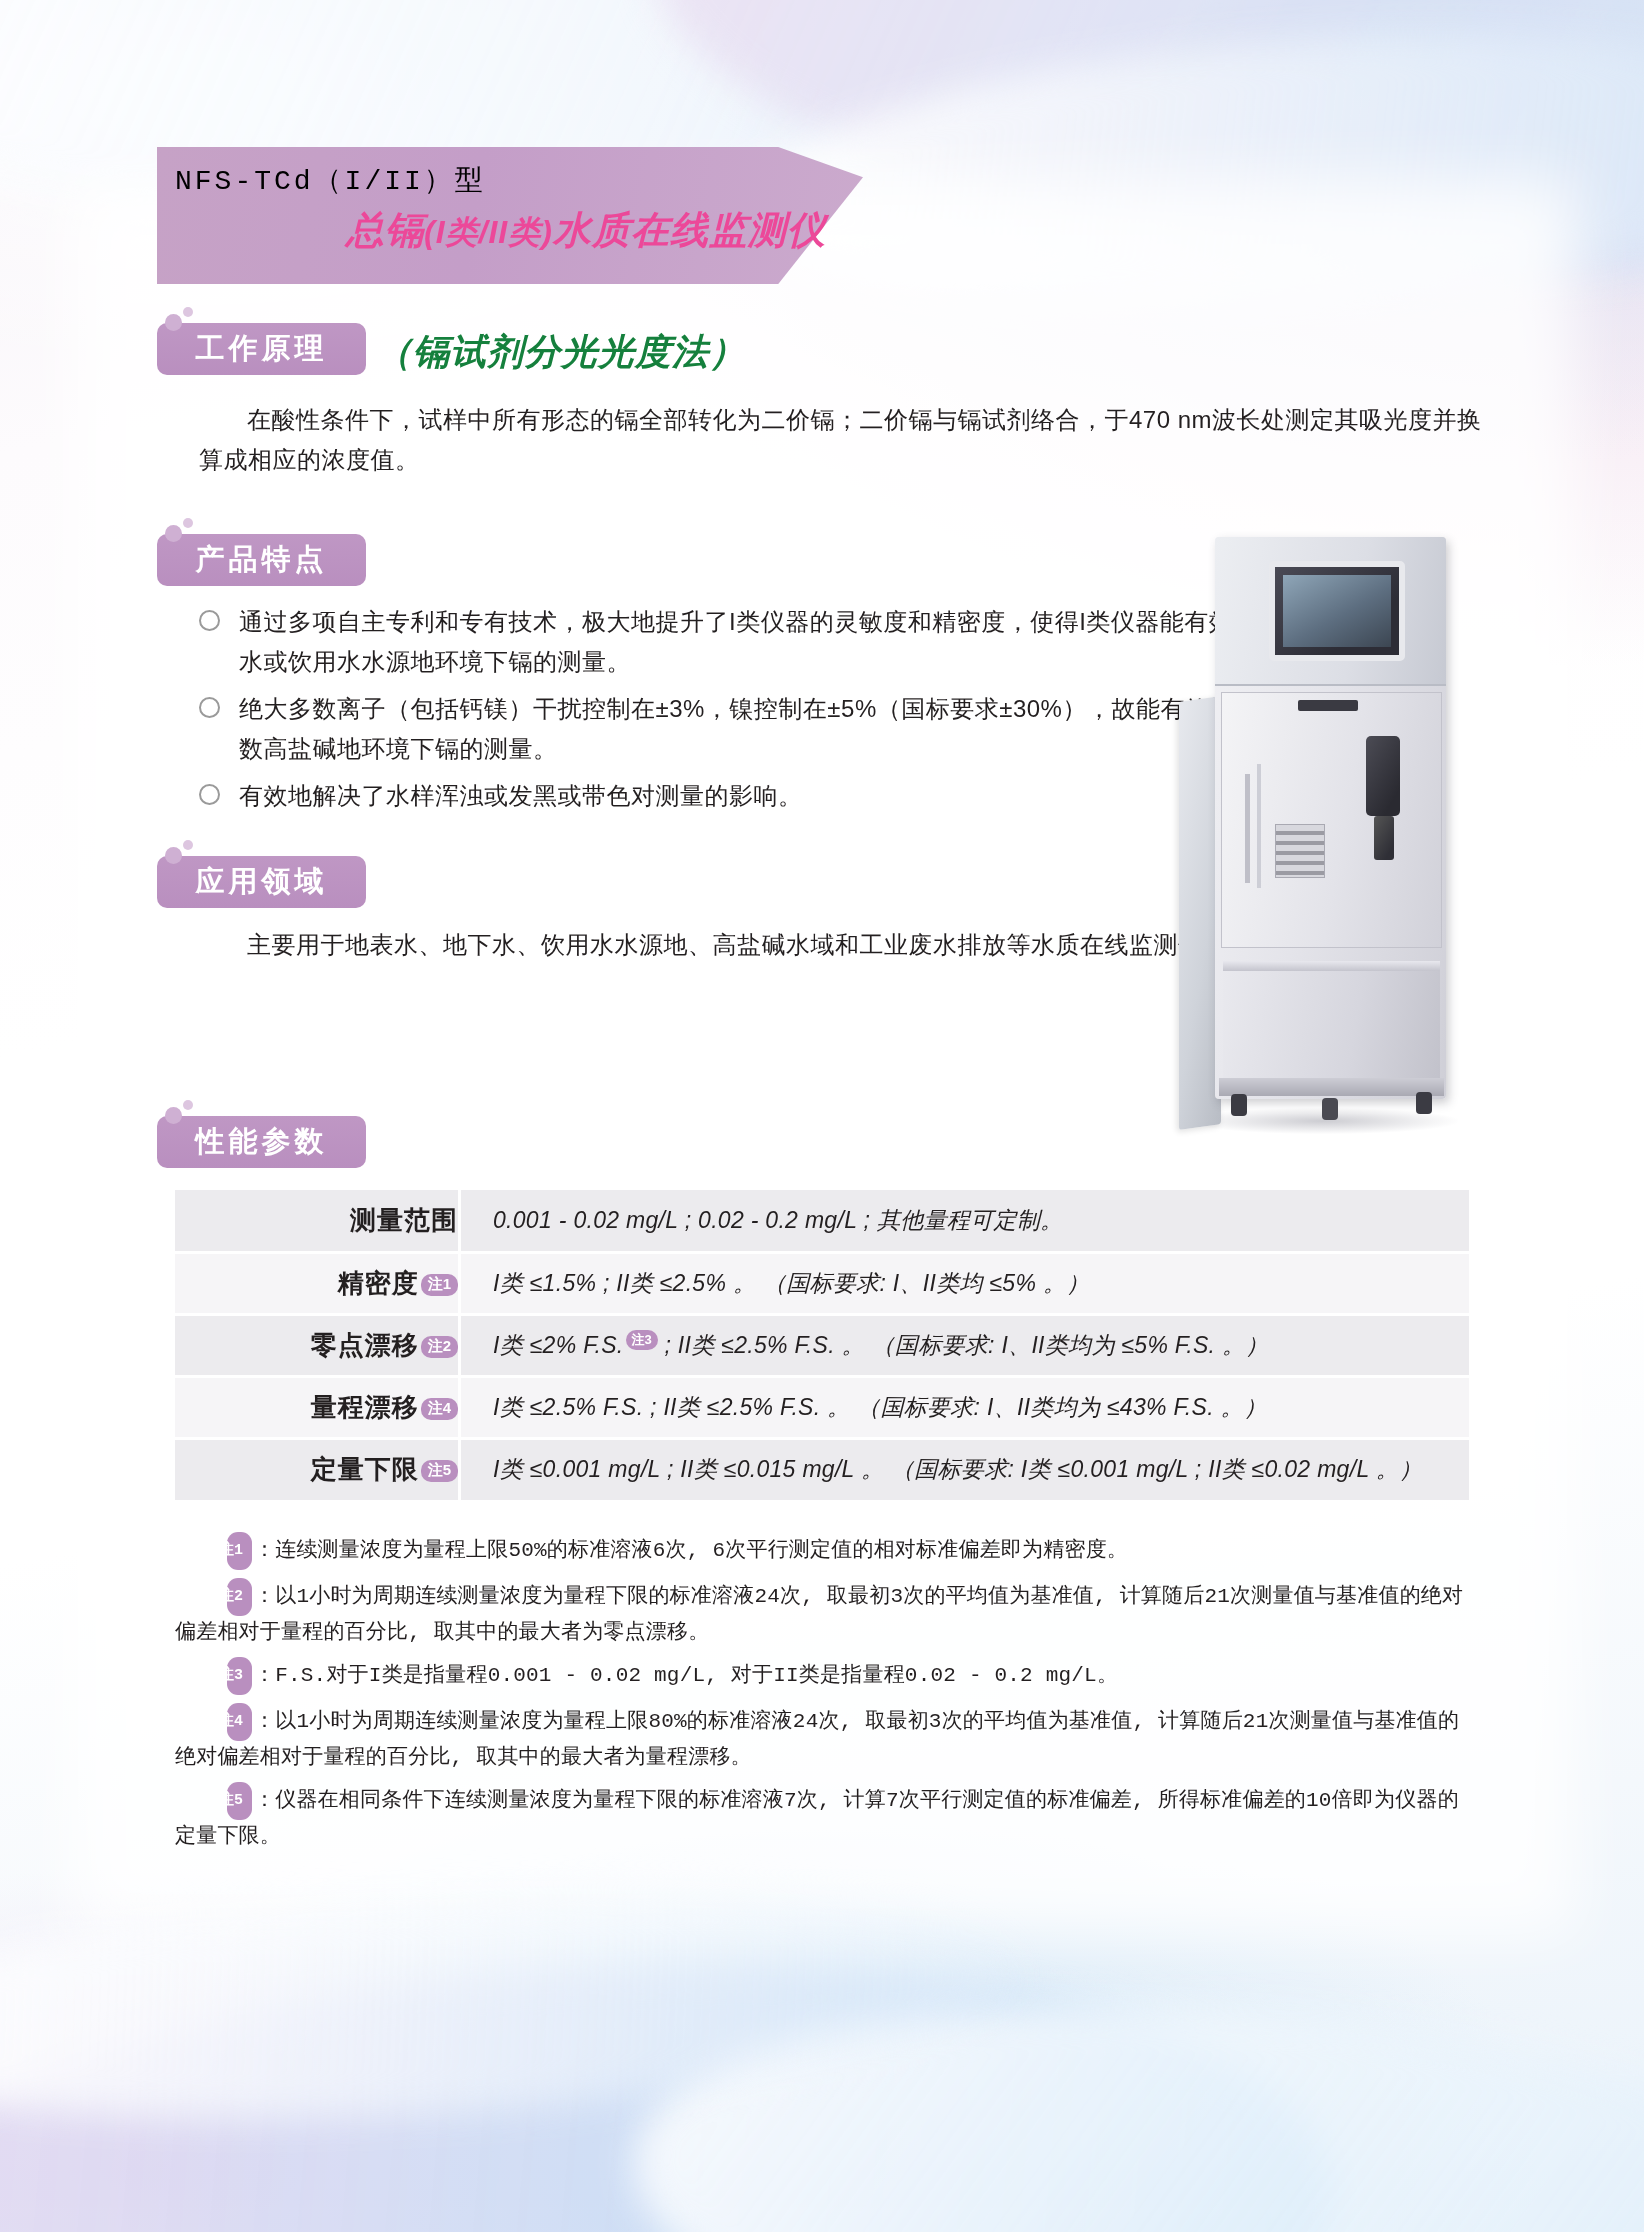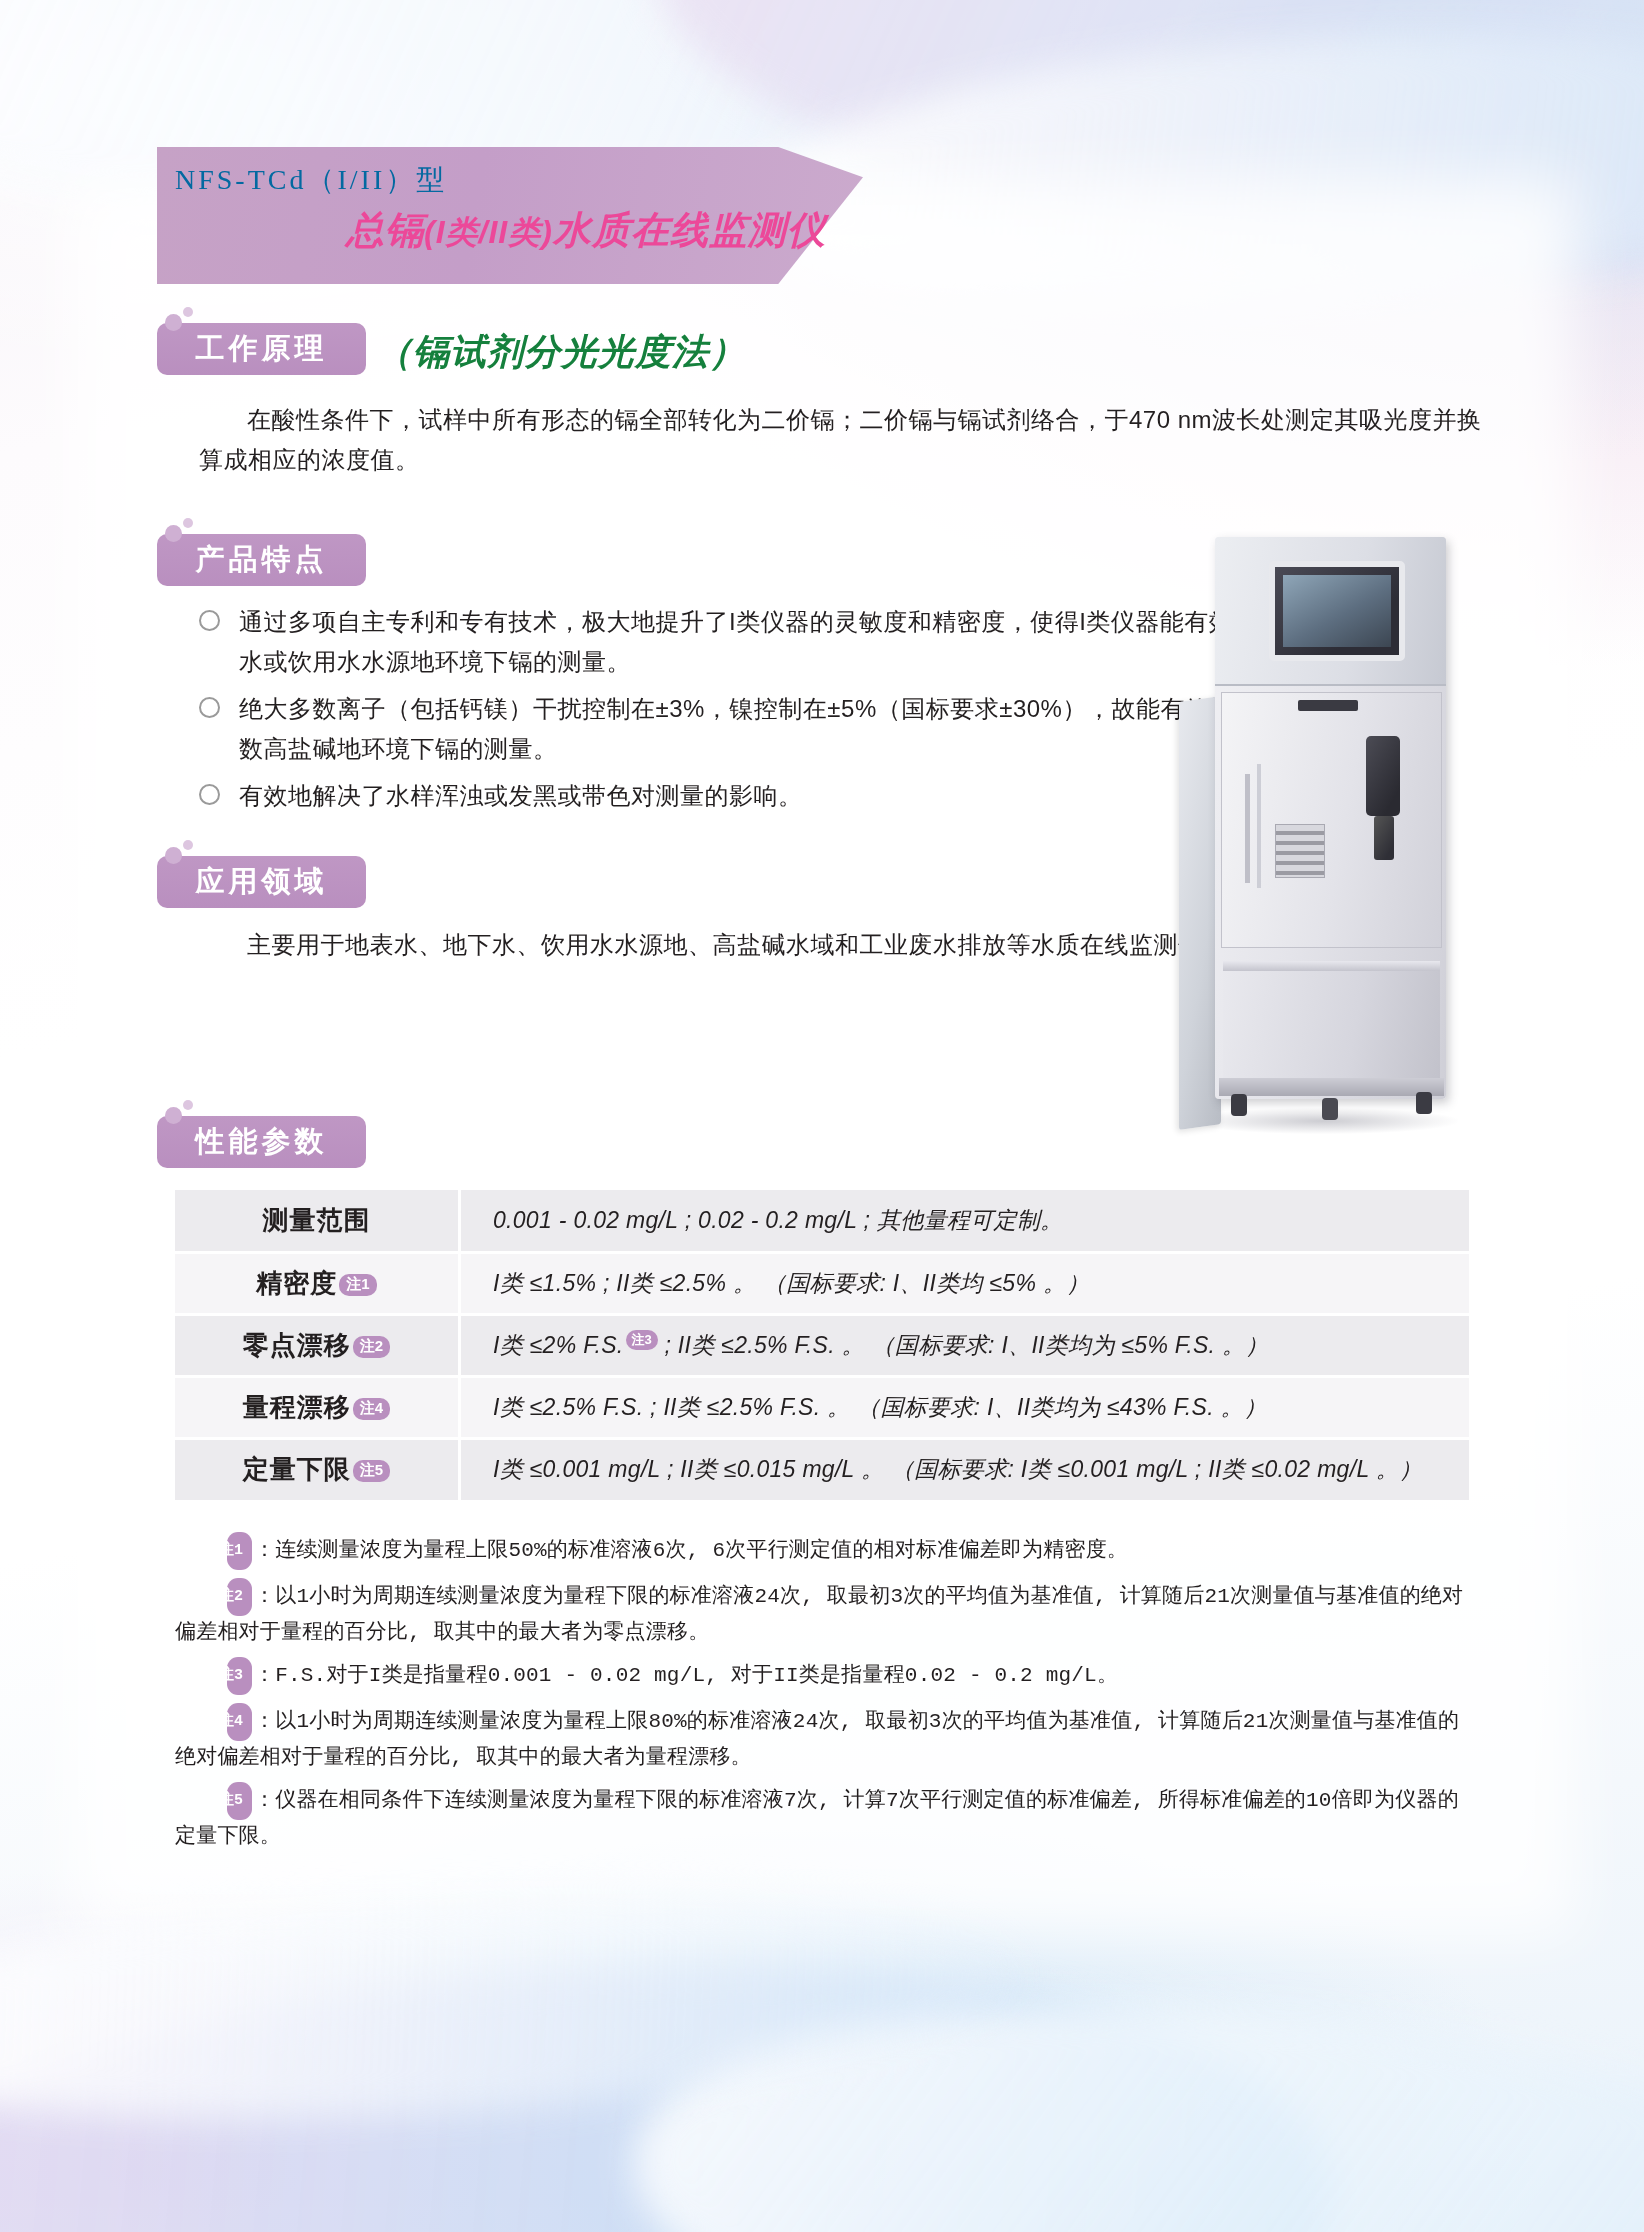--- a/index.html
+++ b/index.html
@@ -66,22 +66,22 @@
     inset: 0;
     background: linear-gradient(100deg, #c6a2c6 0%, #c49ec8 45%, #cbaacd 100%);
     clip-path: polygon(0 0, 88% 0, 100% 22%, 88% 100%, 0 100%);
   }
   .banner-line1 {
     position: absolute;
     left: 18px;
     top: 14px;
     font-size: 28px;
     letter-spacing: 3px;
-    color: #0369a1;
-    font-family: Liberation Serif, serif;
+    color: #000000;
+    font-family: Liberation Mono, monospace;
   }
   .banner-line2 {
     position: absolute;
     left: 189px;
     top: 58px;
     font-size: 32px;
     font-weight: bold;
     font-style: italic;
     color: #ec4899;
     white-space: nowrap;
@@ -360,21 +360,21 @@
   }
   .param-table td {
     padding: 0;
     vertical-align: middle;
   }
   .param-row { height: 62px; }
   .param-row.odd .pcell { background: #ecebee; }
   .param-row.even .pcell { background: #f6f5f7; }
   .pcell-label {
     width: 283px;
-    text-align: center;
+    text-align: right;
     font-size: 26px;
     font-weight: bold;
     color: #231f20;
     letter-spacing: 1px;
     border-right: 3px solid #ffffff;
     position: relative;
   }
   .pcell-value {
     padding-left: 32px !important;
     font-size: 23px;

